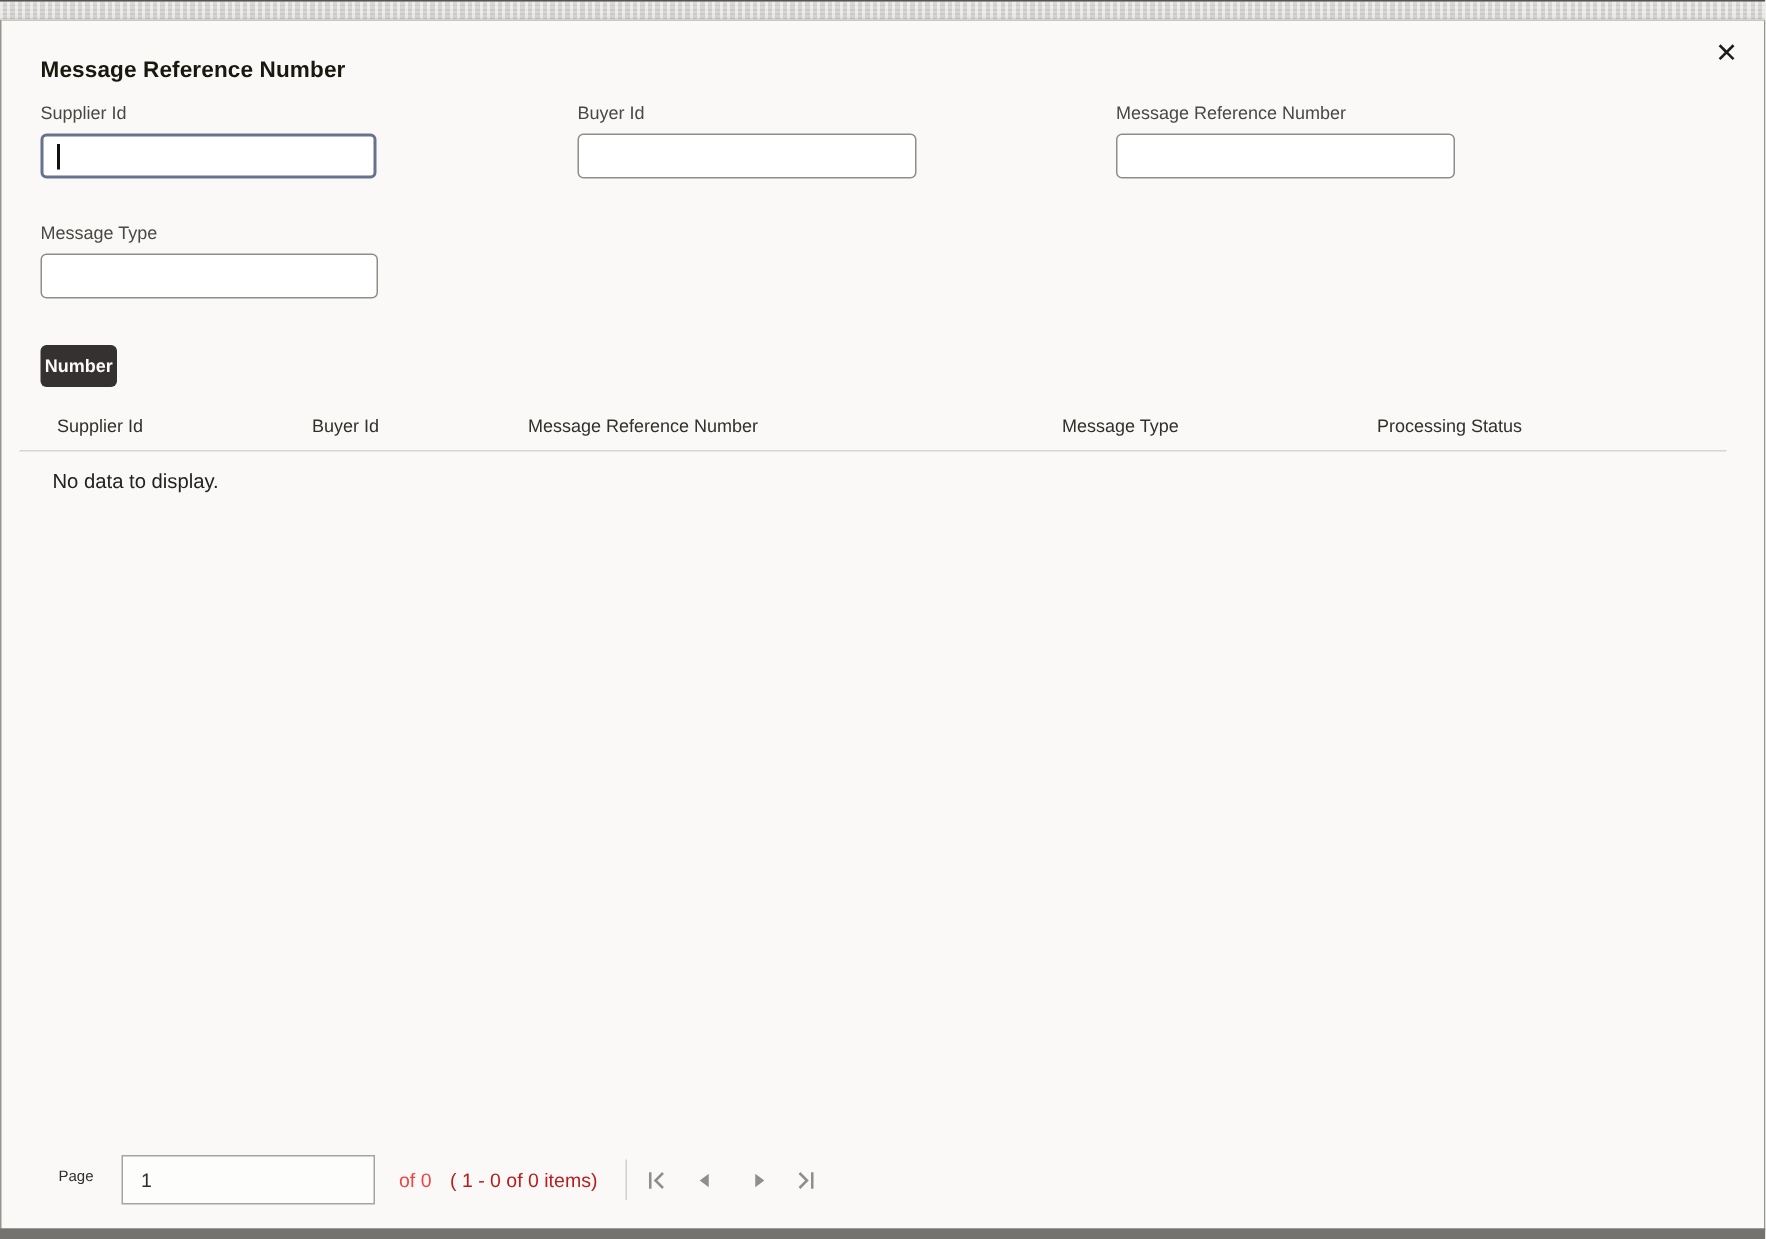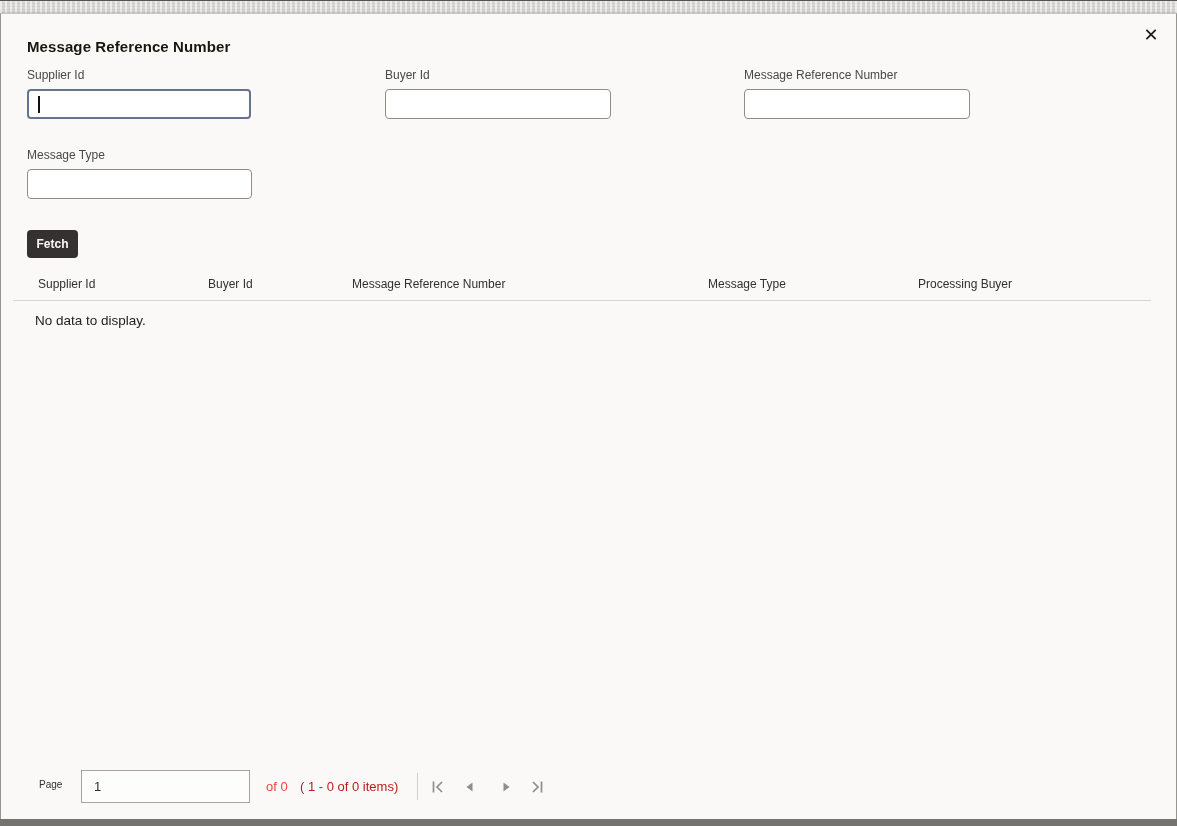--- a/index.html
+++ b/index.html
@@ -216,28 +216,28 @@
     <label class="field-label lbl-buyer">Buyer Id</label>
     <label class="field-label lbl-mrn">Message Reference Number</label>
     <label class="field-label lbl-msgtype">Message Type</label>
 
     <input class="text-input inp-supplier" type="text" value="" style="">
     <span class="text-cursor"></span>
     <input class="text-input inp-buyer" type="text" value="" style="">
     <input class="text-input inp-mrn" type="text" value="" style="">
     <input class="text-input inp-msgtype" type="text" value="" style="">
 
-    <button class="fetch-btn">Fetch</button>
+    <button class="fetch-btn">Number</button>
 
     <div>
       <span class="table-header-cell th-0">Supplier Id</span>
       <span class="table-header-cell th-1">Buyer Id</span>
       <span class="table-header-cell th-2">Message Reference Number</span>
       <span class="table-header-cell th-3">Message Type</span>
-      <span class="table-header-cell th-4">Processing Buyer</span>
+      <span class="table-header-cell th-4">Processing Status</span>
       <div class="table-separator"></div>
       <div class="empty-message">No data to display.</div>
     </div>
 
     <div class="pagination">
       <span class="page-label">Page</span>
       <input class="page-input" type="text" value="1" style="">
       <span class="of-label">of 0</span>
       <span class="items-summary">( 1 - 0 of 0 items)</span>
       <div class="pager-divider"></div>

